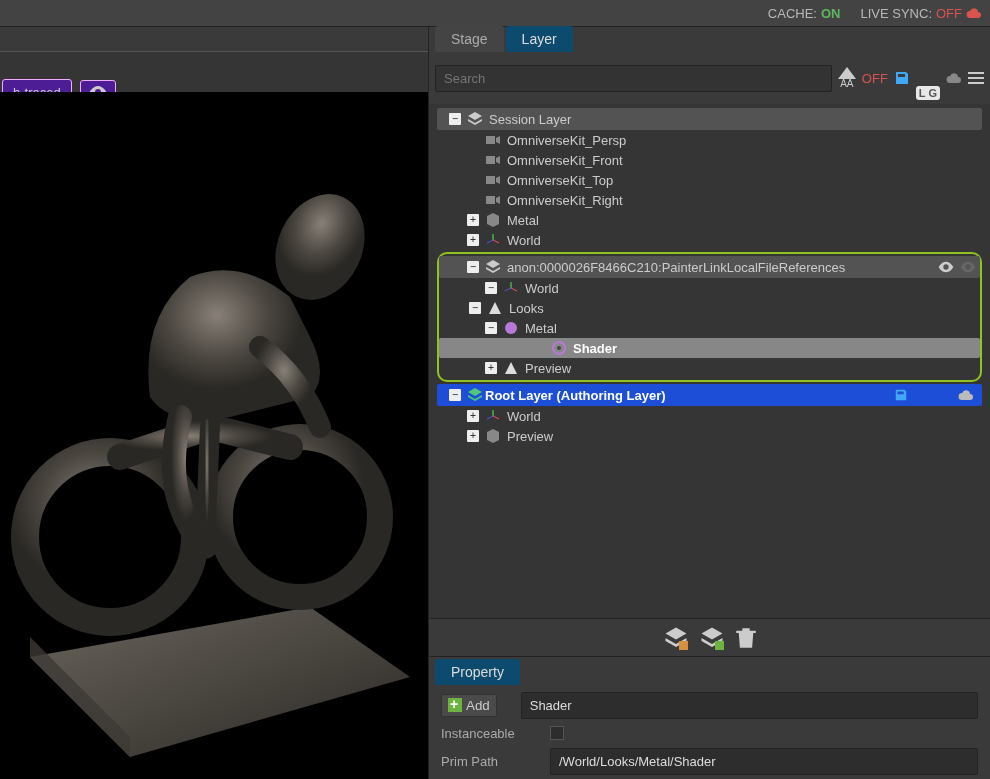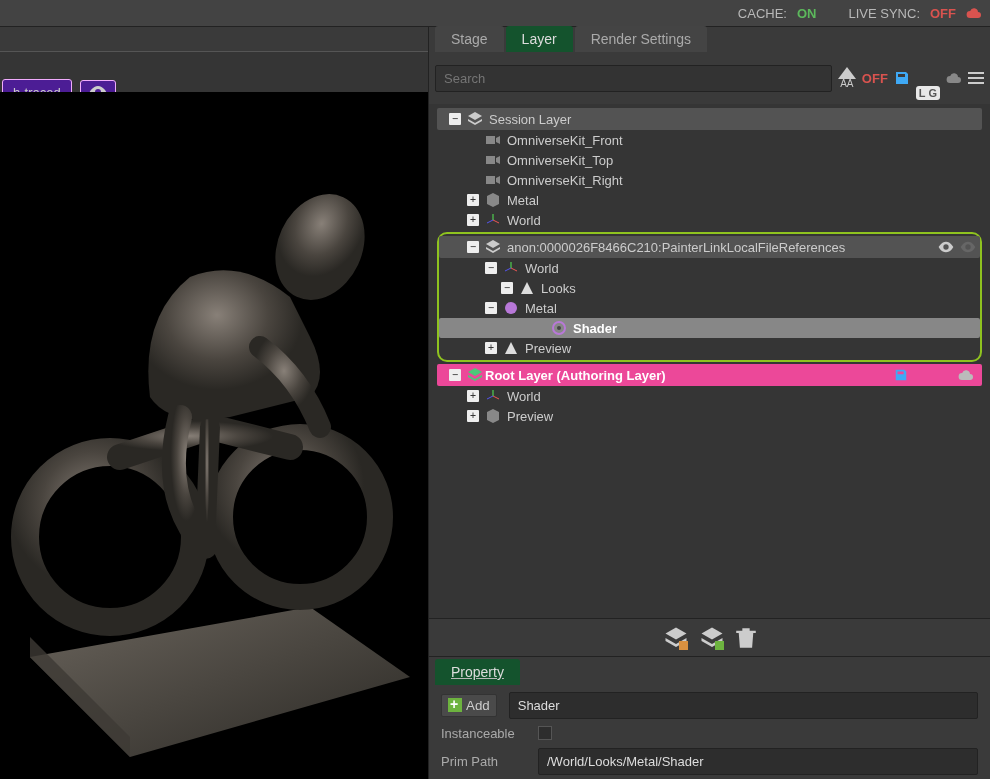--- a/index.html
+++ b/index.html
@@ -1,51 +1,51 @@
 <!DOCTYPE html>
 <html><head>
 <meta charset="utf-8">
 <style>
 * { margin: 0; padding: 0; box-sizing: border-box; font-family: Arial, sans-serif; }
 body { background: #2a2a2a; color: #b8b8b8; width: 990px; height: 779px; overflow: hidden; font-size: 13px; }
-.topbar { height: 27px; background: #434343; border-bottom: 1px solid #222; display: flex; justify-content: flex-end; align-items: center; padding-right: 8px; gap: 10px; }
+.topbar { height: 27px; background: #434343; border-bottom: 1px solid #222; display: flex; justify-content: flex-end; align-items: center; padding-right: 8px; gap: 4px; }
 .topbar span { font-size: 13px; }
 .on { color: #5cb85c; font-weight: bold; }
-.off { color: #d9534f; font-weight: bold; }
+.off { color: #d9534f; font-weight: normal; }
 .cloud-red { color: #d9534f; }
 .main { display: flex; height: 752px; }
 .viewport-col { width: 428px; background: #444; display: flex; flex-direction: column; }
 .viewport-header { height: 25px; background: #3a3a3a; border-bottom: 1px solid #555; }
 .viewport-toolbar { height: 40px; display: flex; align-items: center; gap: 8px; padding-left: 2px; background: #353535; }
 .vt-btn { background: #4c1d95; border: 1px solid #f0abfc; padding: 5px 10px; color: #ccc; border-radius: 3px; font-size: 13px; margin-top: 40px; }
 .viewport { flex: 1; background: #000; position: relative; overflow: hidden; }
 .sculpture { position: absolute; left: 10px; top: 25px; width: 400px; height: 640px; }
 .right-col { flex: 1; background: #353535; display: flex; flex-direction: column; border-left: 1px solid #222;}
 .tabs { height: 25px; display: flex; align-items: flex-end; padding-left: 6px; background: #3a3a3a; gap: 2px; }
 .tab { padding: 5px 16px; background: #444; color: #aaa; font-size: 14px; border-radius: 3px 3px 0 0; cursor: pointer; }
-.tab.active { background: #14532d; color: #ddd; }
+.tab.active { background: #0c4a6e; color: #ddd; }
 .search-row { display: flex; align-items: center; padding: 4px 6px; gap: 6px; background: #3a3a3a; }
 .search-input { flex: 1; background: #333; border: 1px solid #222; color: #888; padding: 5px 8px; border-radius: 2px; font-size: 13px; }
 .aa-label { font-size: 10px; color: #ccc; text-align:right; line-height:1;}
 .tree-container { flex: 1; overflow-y: auto; padding: 4px 8px; }
 .tree-row { display: flex; align-items: center; height: 20px; padding: 0 4px; border-radius: 2px; font-size: 13px; color: #ccc; }
 .tree-row.header { background: #535353; height: 22px; }
 .tree-row.selected { background: #878787; color: #fff; }
 .tree-row .label { margin-left: 4px; white-space: nowrap; }
 .highlight-box { border: 2px solid #8fc31f; border-radius: 10px; padding: 2px 0; margin: 2px 0; }
-.root-layer-row { background: #ec4899; color: #fff; height: 22px; border-radius: 2px; display: flex; align-items:center; padding: 0 8px; position: relative;}
+.root-layer-row { background: #1d4ed8; color: #fff; height: 22px; border-radius: 2px; display: flex; align-items:center; padding: 0 8px; position: relative;}
 .expander { width: 12px; height: 12px; background: #eee; color: #333; font-size: 10px; display: inline-flex; align-items: center; justify-content: center; margin-right: 4px; border-radius:1px; cursor:pointer; font-family: monospace; line-height:1;}
 .expander.plus::before { content:"+"; }
 .expander.minus::before { content:"−"; }
 .prim-icon { width:16px; height:16px; margin:0 2px; display:inline-flex; }
 .layer-actions { height: 38px; display:flex; align-items:center; justify-content:center; gap:12px; background:#3a3a3a; border-top:1px solid #222;}
 .property-panel { background:#3a3a3a; border-top:1px solid #222; padding-bottom:4px;}
-.prop-tabs { display:flex; padding:2px 0 0 6px;text-decoration:underline;}
+.prop-tabs { display:flex; padding:2px 0 0 6px;}
 .prop-body { padding: 6px 12px 0 12px; }
-.prop-row { display:flex; align-items:center; height:28px; gap:12px; }
+.prop-row { display:flex; align-items:center; height:28px; gap:24px; }
 .prop-label { width:85px; color:#aaa; font-size:13px; }
 .prop-field { flex:1; background:#2d2d2d; border:1px solid #222; color:#ddd; padding:5px 8px; border-radius:2px; font-size:13px;}
 .add-btn { background:#4a4a4a; border:1px solid #333; padding:3px 6px; color:#ccc; display:flex; align-items:center; gap:4px; border-radius:2px;}
 .add-plus { width:14px; height:14px; background:#6db33f; position:relative; }
 .add-plus::before { content:"+"; position:absolute; left:2px; top:-2px; color:#fff; font-weight:bold; font-size:14px;}
 .lg-badge { background:#e8e8e8; color:#555; font-weight:bold; padding:1px 3px; border-radius:3px; font-size:11px;margin-top:30px;}
 svg { display:block; }
 .save-ic { color:#3fa9f5; }
 .eye-vis { color:#ccc; }
 </style>
@@ -108,21 +108,20 @@
 
         <path fill="none" stroke="url(#metal)" stroke-width="24" stroke-linecap="round" d="M 170 300 Q 150 380 195 430"></path>
       </svg>
     </div>
   </div>
 
   <div class="right-col">
     <div class="tabs">
       <div class="tab">Stage</div>
       <div class="tab active">Layer</div>
-      <div class="tab">Render Settings</div>
     </div>
 
     <div class="search-row">
       <input class="search-input" placeholder="Search" style="">
       <span style="display:flex;flex-direction:column;align-items:center;">
         <svg width="18" height="12" viewBox="0 0 18 12">
             <path fill="#ccc" d="M9 0l9 12H0z"></path>
           </svg>
         <span class="aa-label">AA</span>
       </span>
@@ -155,20 +154,28 @@
             </svg>
         </span>
         <span class="label">Session Layer</span>
       </div>
       <div class="tree-row" style="padding-left:46px">
         <span class="prim-icon">
             <svg width="16" height="16" viewBox="0 0 16 16">
               <path fill="#888" d="M1 4h9v8H1zM11 6l4-2v8l-4-2z"></path>
             </svg>
           </span>
+        <span class="label">OmniverseKit_Persp</span>
+      </div>
+      <div class="tree-row" style="padding-left:46px">
+        <span class="prim-icon">
+            <svg width="16" height="16" viewBox="0 0 16 16">
+              <path fill="#888" d="M1 4h9v8H1zM11 6l4-2v8l-4-2z"></path>
+            </svg>
+          </span>
         <span class="label">OmniverseKit_Front</span>
       </div>
       <div class="tree-row" style="padding-left:46px">
         <span class="prim-icon">
             <svg width="16" height="16" viewBox="0 0 16 16">
               <path fill="#888" d="M1 4h9v8H1zM11 6l4-2v8l-4-2z"></path>
             </svg>
           </span>
         <span class="label">OmniverseKit_Top</span>
       </div>
@@ -226,21 +233,21 @@
           <span class="expander minus"></span>
           <span class="prim-icon">
               <svg width="16" height="16" viewBox="0 0 16 16">
                 <path stroke="#e55" d="M8 8L14 11"></path>
                 <path stroke="#5e5" d="M8 8L8 2"></path>
                 <path stroke="#55e" d="M8 8L2 11"></path>
               </svg>
             </span>
           <span class="label">World</span>
         </div>
-        <div class="tree-row" style="padding-left:62px">
+        <div class="tree-row" style="padding-left:30px">
           <span class="expander minus"></span>
           <span class="prim-icon">
               <svg width="16" height="16" viewBox="0 0 16 16">
                 <path fill="#ddd" d="M8 2l6 12H2z"></path>
               </svg>
             </span>
           <span class="label">Looks</span>
         </div>
         <div class="tree-row" style="padding-left:46px">
           <span class="expander minus"></span>

